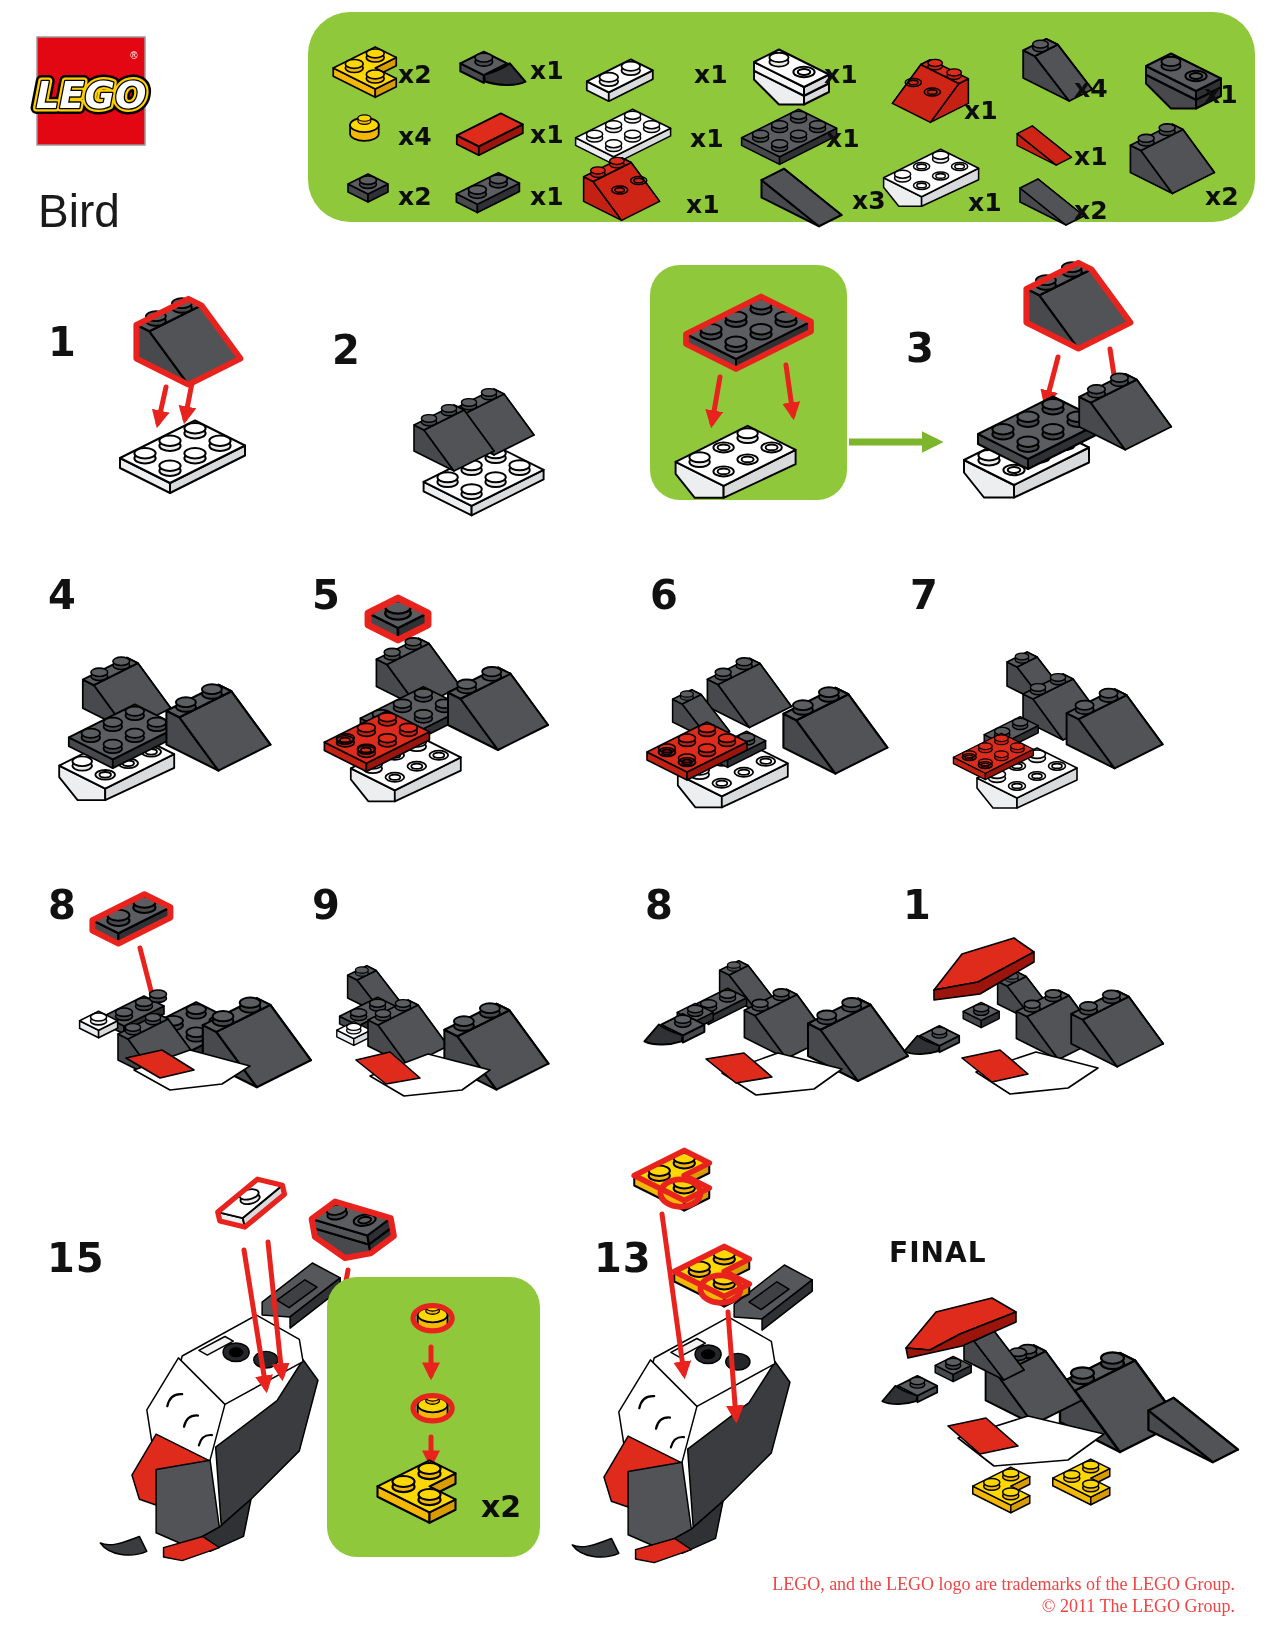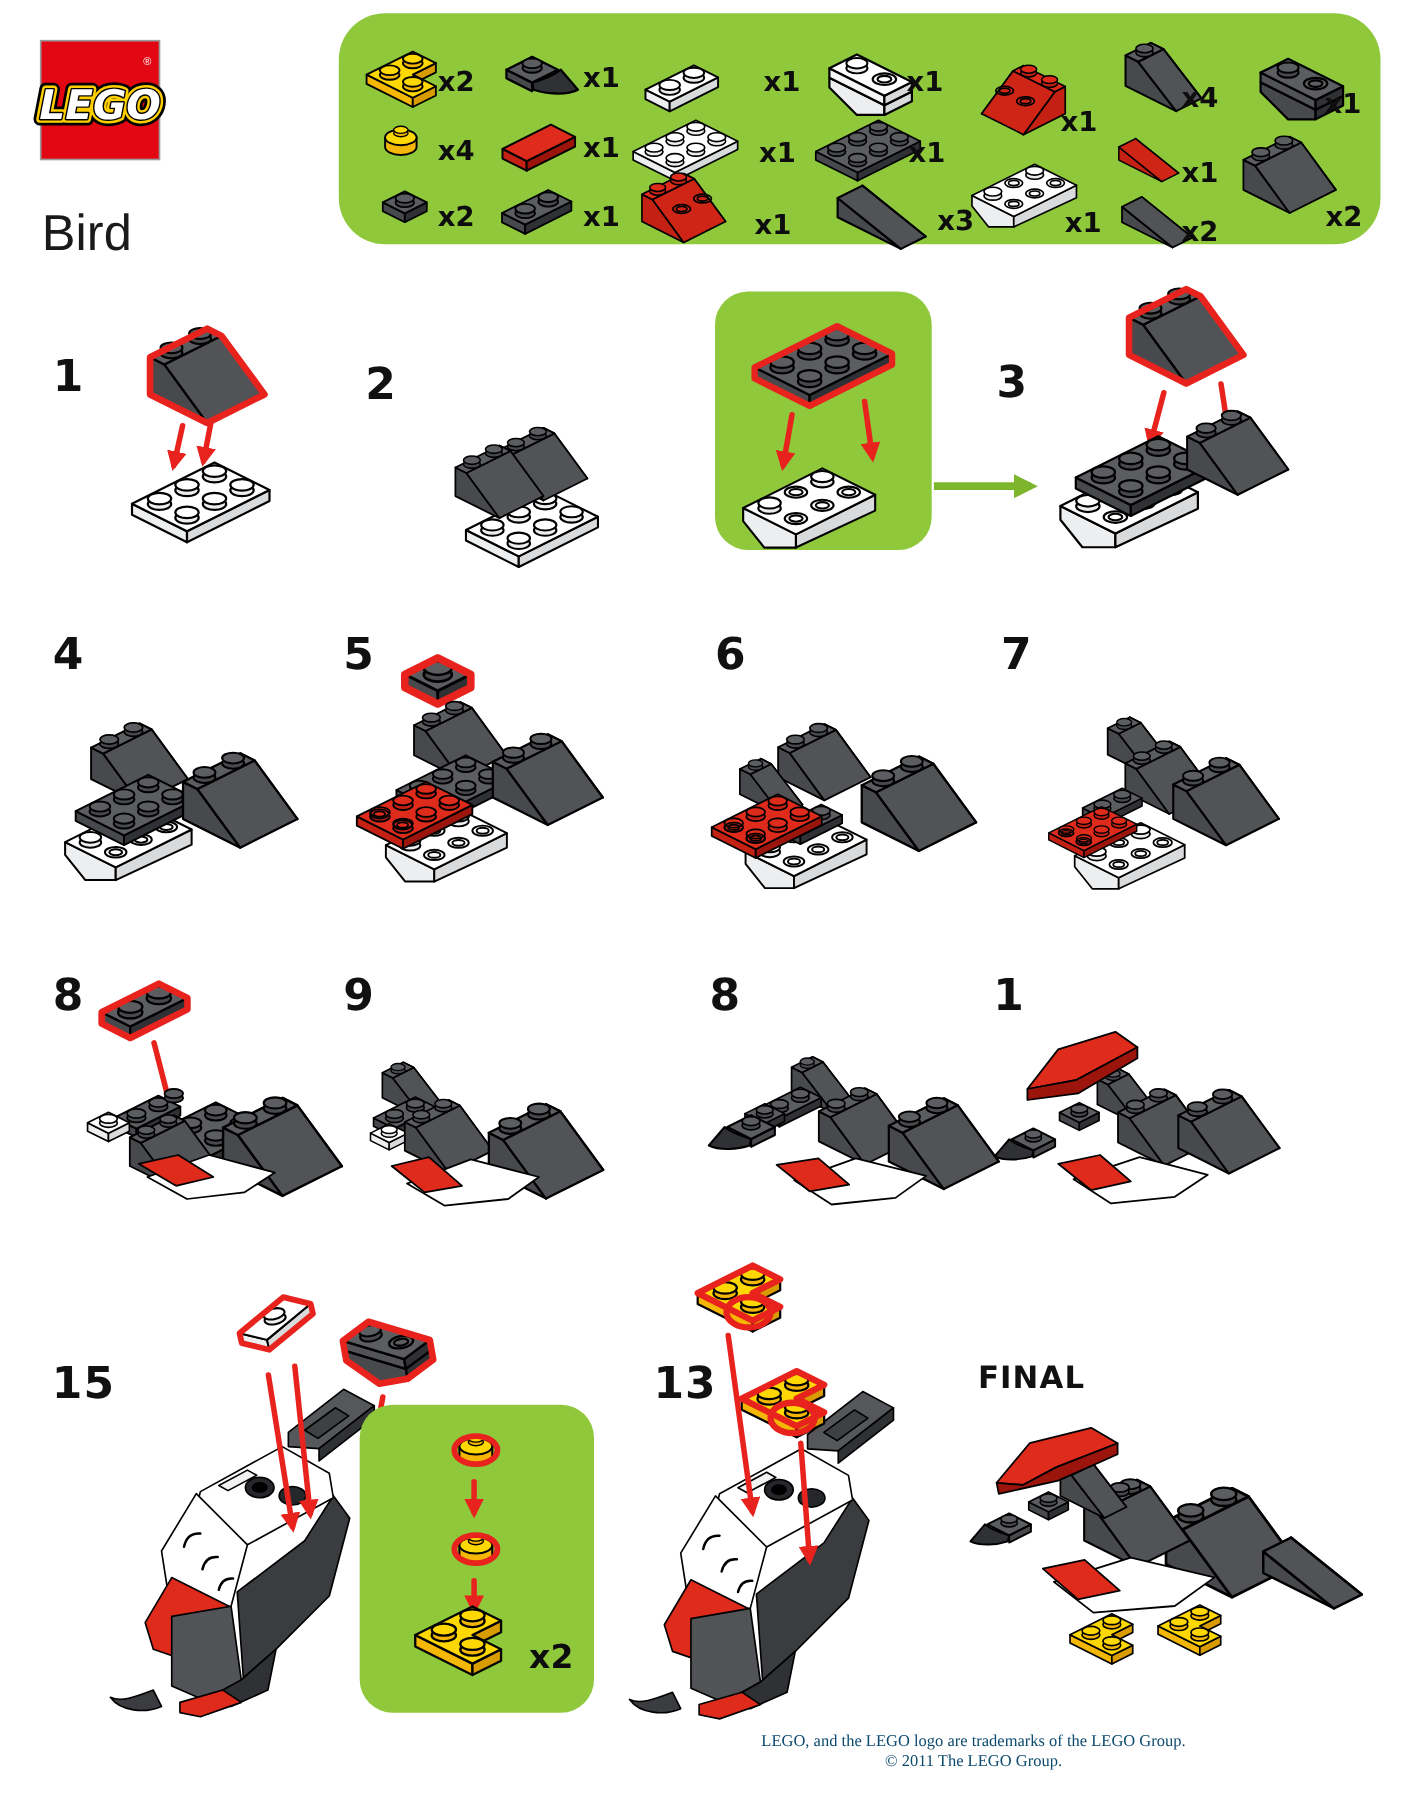--- a/index.html
+++ b/index.html
@@ -3,21 +3,21 @@
 <meta charset="utf-8">
 <style>
   html,body{margin:0;padding:0;background:#fff;}
   body{width:1275px;height:1650px;position:relative;font-family:"Liberation Sans",sans-serif;}
   .abs{position:absolute;}
   .panel{background:#90C83C;border-radius:42px;}
   .callout{background:#90C83C;border-radius:30px;}
   .count{font-family:"DejaVu Sans",sans-serif;font-weight:bold;font-size:25px;color:#0d0d0d;}
   .stepnum{font-family:"DejaVu Sans",sans-serif;font-weight:800;font-size:40px;color:#111;letter-spacing:1px;line-height:1;}
   .finallbl{font-family:"DejaVu Sans",sans-serif;font-weight:800;font-size:28px;color:#111;letter-spacing:1px;}
-  .footer{font-family:"Liberation Serif",serif;font-size:15px;color:#0c4a6e;text-align:center;line-height:1.2;}
+  .footer{font-family:"Liberation Serif",serif;font-size:18px;color:#ef4444;text-align:right;line-height:1.2;}
   svg{overflow:visible;display:block;}
   .art{stroke:#000;stroke-width:1.6;stroke-linejoin:round;stroke-linecap:round;}
   .arr{stroke:#E8231E;stroke-width:5;fill:none;}
   .garr{stroke:#7DB52C;stroke-width:7;fill:none;}
   .hl{stroke:#E8231E;stroke-width:4.6;fill:none;stroke-linejoin:round;}
   .gray{--t:#5B5D60;--l:#47494C;--r:#2F3134;--m:#515356;}
   .red{--t:#DF2B1C;--l:#C42114;--r:#9C150C;--m:#CE2517;}
   .white{--t:#FFFFFF;--l:#EDEEEF;--r:#D9DADC;--m:#F6F6F7;}
   .yellow{--t:#FFD702;--l:#F4B705;--r:#D89B00;--m:#FBC900;}
 </style>

